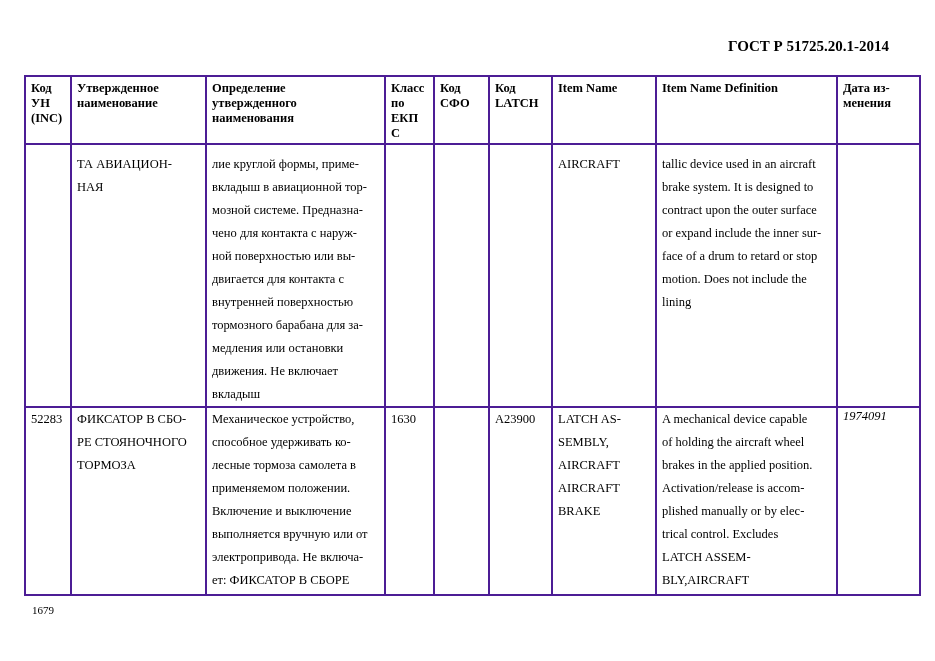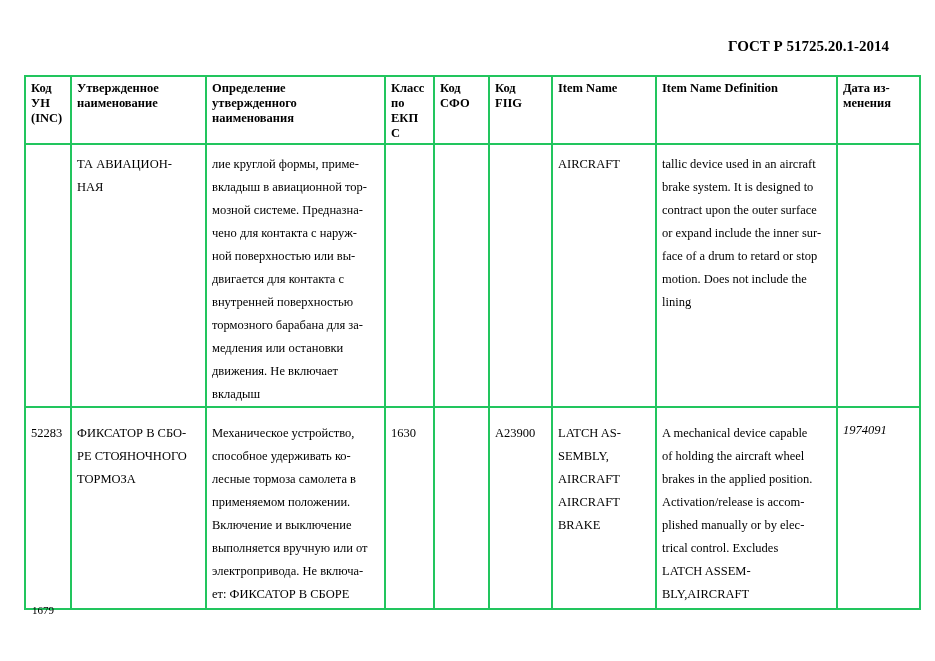--- a/index.html
+++ b/index.html
@@ -1,25 +1,25 @@
 <!DOCTYPE html>
 <html><head>
 <meta charset="utf-8">
 <style>
   html, body { margin: 0; padding: 0; background: #ffffff; }
   body { width: 935px; height: 661px; position: relative; overflow: hidden;
          font-family: "Liberation Serif", serif; color: #000; }
   .doc-code { position: absolute; top: 38px; right: 46px; font-size: 15px; font-weight: bold; }
   .page-num { position: absolute; left: 32px; top: 604px; font-size: 11px; }
   table { position: absolute; left: 24px; top: 75px; border-collapse: collapse; table-layout: fixed; width: 895px; }
-  th, td { border: 2px solid #22c55e; vertical-align: top; padding: 0 5px; text-align: left; }
+  th, td { border: 2px solid #4c1d95; vertical-align: top; padding: 0 5px; text-align: left; }
   th { font-size: 12.5px; font-weight: bold; line-height: 15px; padding-top: 4px; height: 62px; }
   td { font-size: 12.5px; line-height: 23px; padding-top: 8px; }
   tr.row1 td { height: 251px; }
-  tr.row2 td { height: 186px; padding-top: 14px; }
+  tr.row2 td { height: 186px; padding-top: 0; }
   .line { display: block; white-space: nowrap; }
   .date { line-height: 16px; font-style: italic; }
 </style>
 </head>
 <body>
 
 <div class="doc-code">ГОСТ Р 51725.20.1-2014</div>
 
 <table>
   <colgroup>
@@ -54,21 +54,21 @@
           <span class="line">по</span>
           <span class="line">ЕКП</span>
           <span class="line">С</span>
         </th>
         <th>
           <span class="line">Код</span>
           <span class="line">СФО</span>
         </th>
         <th>
           <span class="line">Код</span>
-          <span class="line">FIIG</span>
+          <span class="line">LATCH</span>
         </th>
         <th>
           <span class="line">Item Name</span>
         </th>
         <th>
           <span class="line">Item Name Definition</span>
         </th>
         <th>
           <span class="line">Дата из-</span>
           <span class="line">менения</span>

